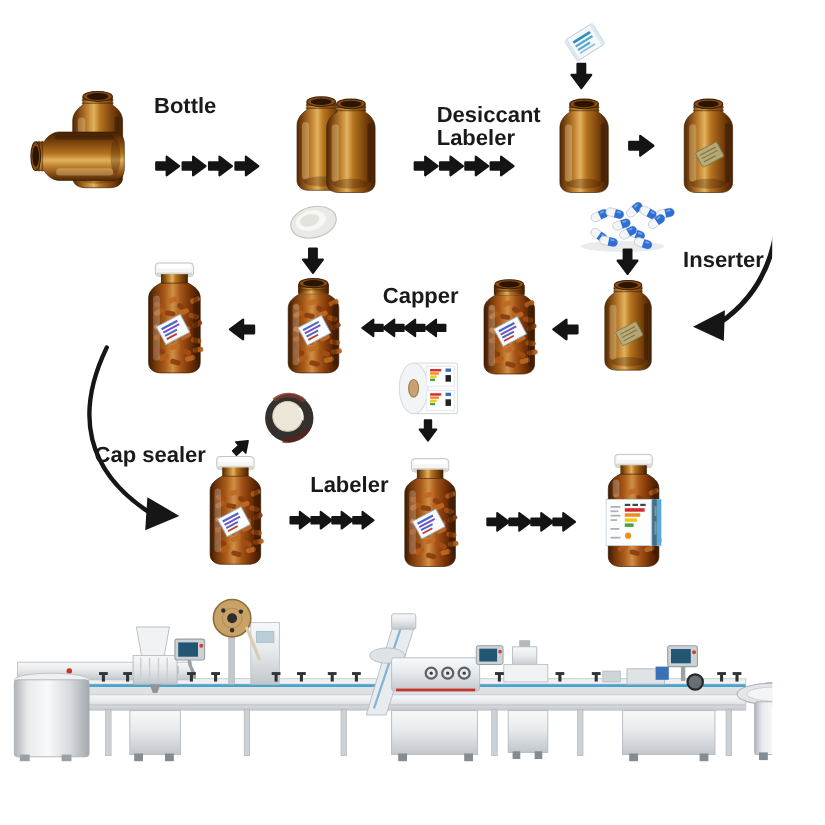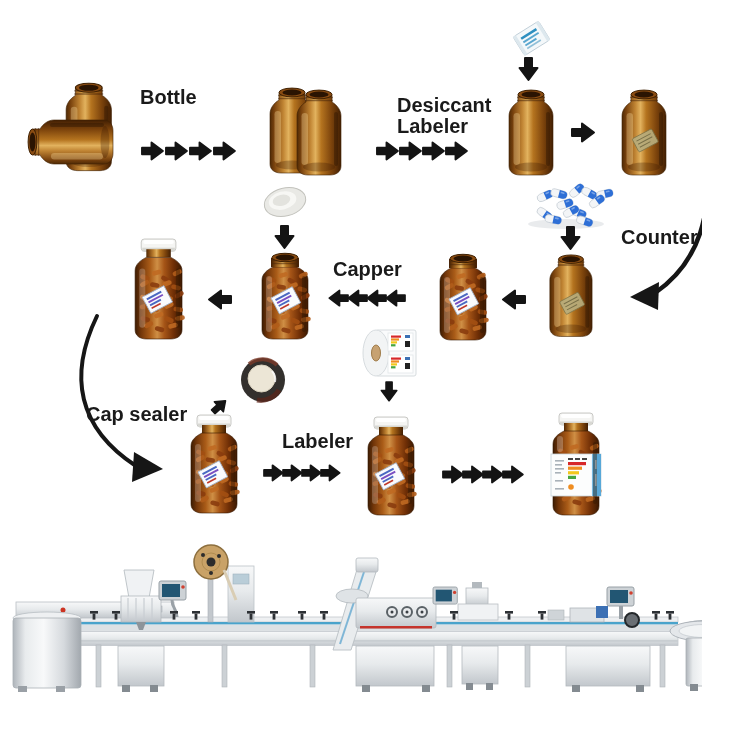--- a/index.html
+++ b/index.html
@@ -503,24 +503,24 @@
 <div class="stage-label" style="left:140px;top:87px">
   <span>Bottle</span>
 </div>
 
 <div class="stage-label" style="left:397px;top:95px">
   <span>Desiccant</span>
   <span>Labeler</span>
 </div>
 
 <div class="stage-label" style="left:621px;top:227px">
-  <span>Counter</span>
-</div>
-
-<div class="stage-label" style="left:333px;top:259px">
+  <span>Inserter</span>
+</div>
+
+<div class="stage-label" style="left:348px;top:259px">
   <span>Capper</span>
 </div>
 
 <div class="stage-label" style="left:86px;top:404px">
   <span>Cap sealer</span>
 </div>
 
 <div class="stage-label" style="left:282px;top:431px">
   <span>Labeler</span>
 </div>

